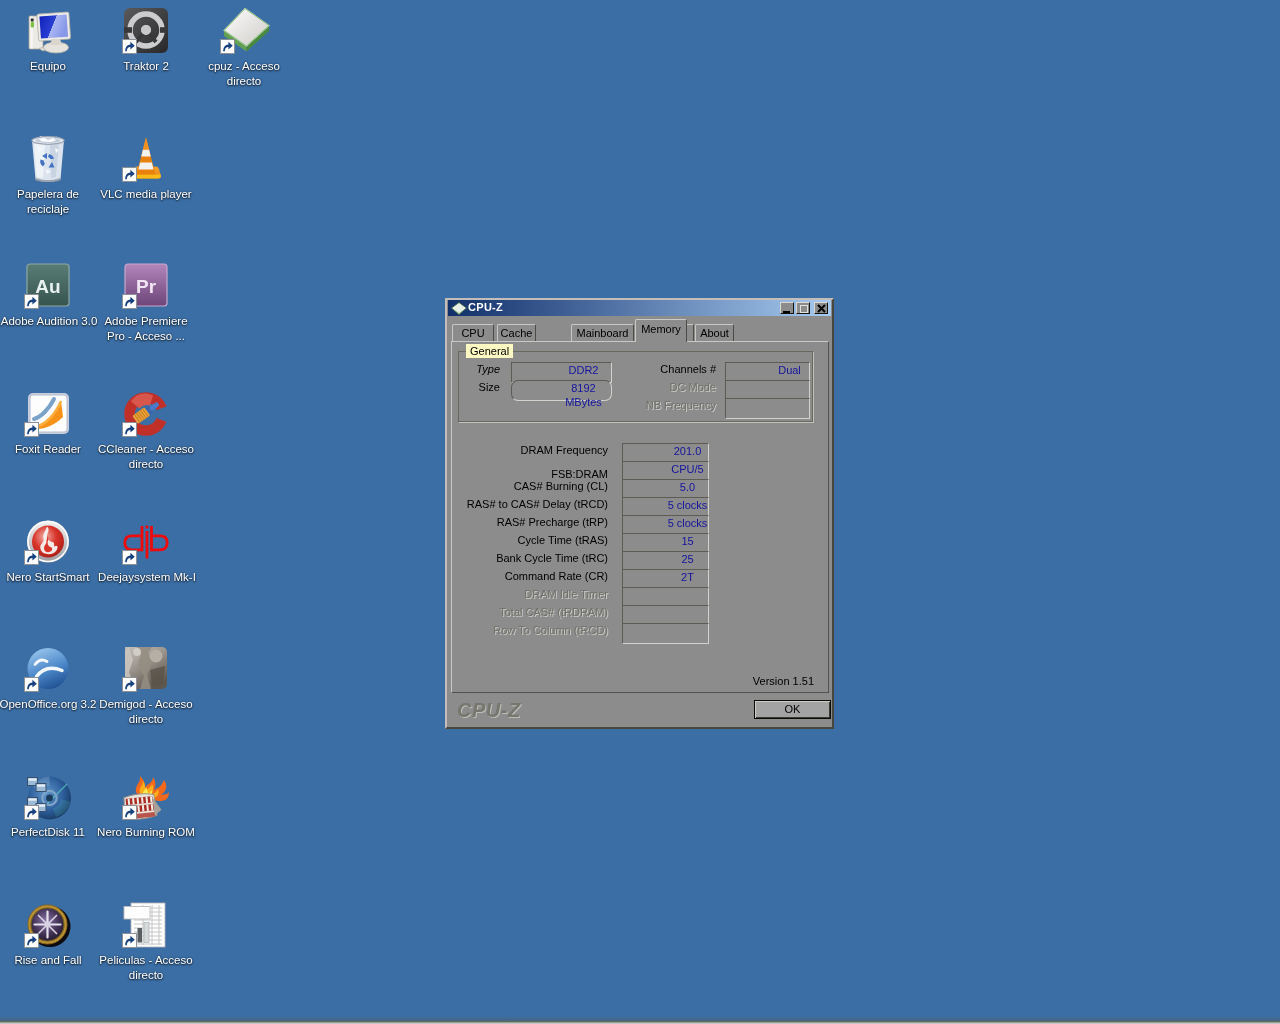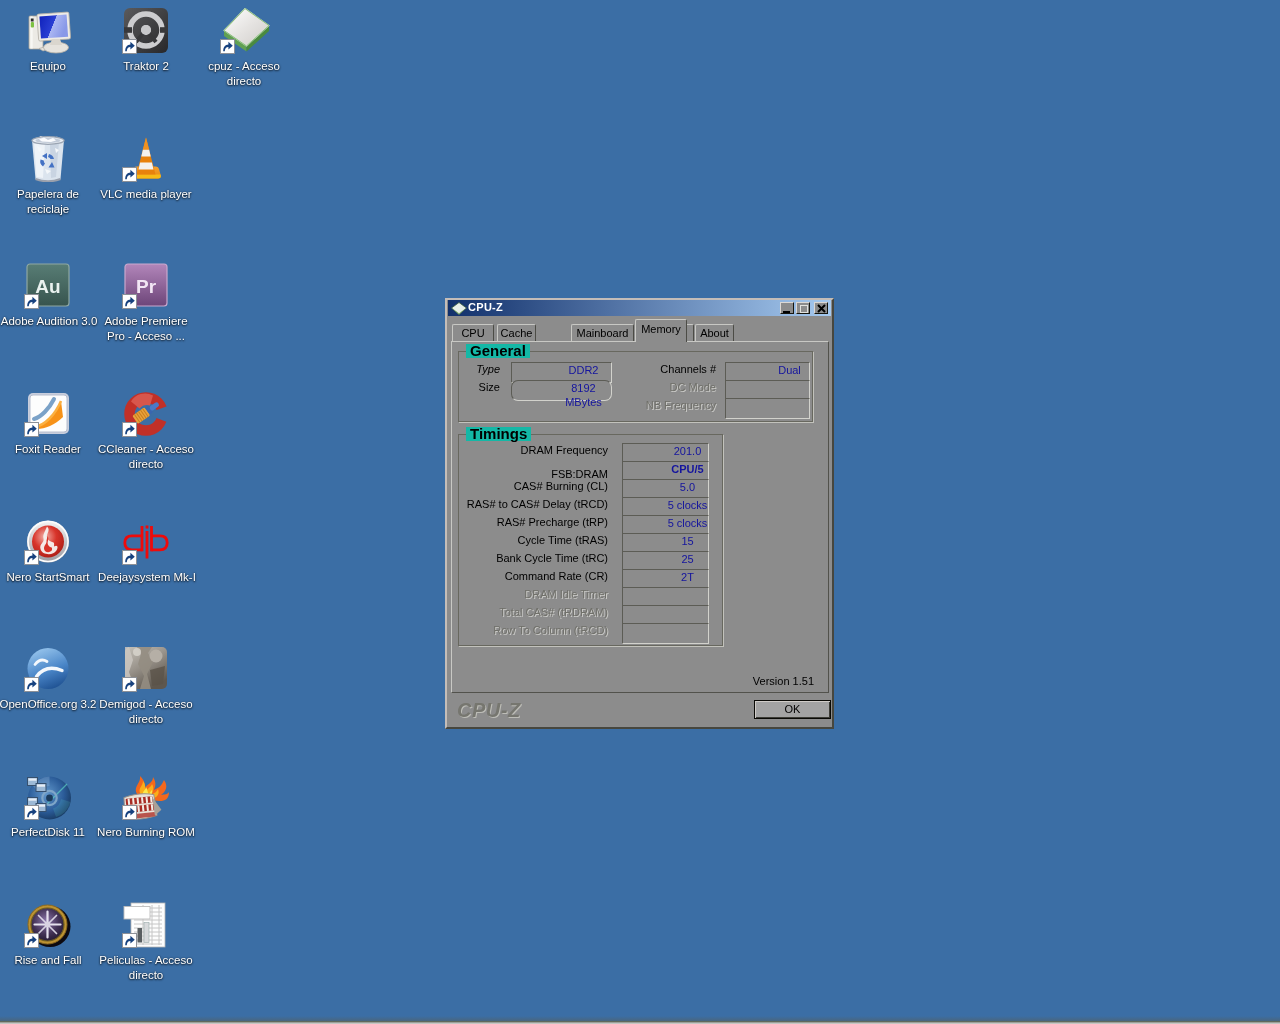--- a/index.html
+++ b/index.html
@@ -29,22 +29,22 @@
 .tab{position:absolute;top:24px;height:18px;background:#8c8c8c;
   border-top:1px solid #c8c8c4;border-left:1px solid #c8c8c4;border-right:1px solid #4c4c46;
   border-radius:2px 2px 0 0;text-align:center;font-size:11px;color:#000;line-height:16px;z-index:1;}
 #tabsel{position:absolute;top:19px;height:23px;background:#8c8c8c;
   border-top:1px solid #cacac6;border-left:1px solid #cacac6;border-right:1px solid #4c4c46;
   border-radius:2px 2px 0 0;text-align:center;font-size:11px;color:#000;line-height:18px;z-index:3;margin-left:35px;}
 #page{position:absolute;left:4px;top:41px;width:378px;height:352px;background:#8c8c8c;
   border-top:1px solid #c8c8c4;border-left:1px solid #c8c8c4;
   border-right:1px solid #52524c;border-bottom:1px solid #52524c;z-index:2;}
 .grp{position:absolute;border:1px solid #68685f;box-shadow:1px 1px 0 #c2c2bc;z-index:4;}
-.glab{position:absolute;top:-8px;left:7px;z-index:5;background:#14b8a6;padding:0 4px;
-  font-size:15px;color:#000;line-height:14px;font-weight:bold;}
+.glab{position:absolute;top:-8px;left:7px;z-index:5;background:#fef9c3;padding:0 4px;
+  font-size:11px;color:#000;line-height:14px;}
 .fld{position:absolute;height:21px;z-index:5;background:#8c8c8c;
   border-top:1px solid #5c5c55;border-left:1px solid #5c5c55;
   border-bottom:1px solid #d2d2cc;border-right:1px solid #d2d2cc;
   color:#14149e;font-size:11px;text-align:center;line-height:14px;padding-left:44px;}
 .lab{position:absolute;height:16px;z-index:5;font-size:11px;color:#000;text-align:right;line-height:15px;}
 .dlab{position:absolute;height:16px;z-index:5;font-size:11px;color:#70706a;text-align:right;line-height:15px;
   text-shadow:1px 1px 0 rgba(230,230,225,.7);}
 #ver{position:absolute;z-index:5;left:200px;top:375px;width:167px;text-align:right;
   font-size:11px;color:#000;}
 #logo{position:absolute;left:10px;top:399px;font-size:20px;font-weight:bold;font-style:italic;
@@ -461,27 +461,24 @@
   <div class="fld" style="left:64px;top:62px;width:101px;">DDR2</div>
   <div class="lab" style="left:11px;top:80px;width:42px;">Size</div>
   <div class="fld" style="left:64px;top:80px;width:101px;border-radius:7px;">8192 MBytes</div>
   <div class="lab" style="left:180px;top:62px;width:89px;">Channels #</div>
   <div class="fld" style="left:278px;top:62px;width:85px;">Dual</div>
   <div class="dlab" style="left:180px;top:80px;width:89px;">DC Mode</div>
   <div class="fld" style="left:278px;top:80px;width:85px;"></div>
   <div class="dlab" style="left:180px;top:98px;width:89px;">NB Frequency</div>
   <div class="fld" style="left:278px;top:98px;width:85px;"></div>
 
-  <div class="grp" style="left:11px;top:134px;width:265px;height:212px;">
-      <div class="glab">Timings</div>
-    </div>
   <div class="lab" style="left:11px;top:143px;width:150px;">DRAM Frequency</div>
   <div class="fld" style="left:175px;top:143px;width:87px;">201.0 MHz</div>
   <div class="lab" style="left:11px;top:161px;width:150px;margin-top:6px;">FSB:DRAM</div>
-  <div class="fld" style="left:175px;top:161px;width:87px;font-weight:bold;">CPU/5</div>
+  <div class="fld" style="left:175px;top:161px;width:87px;">CPU/5</div>
   <div class="lab" style="left:11px;top:179px;width:150px;">CAS# Burning (CL)</div>
   <div class="fld" style="left:175px;top:179px;width:87px;">5.0 clocks</div>
   <div class="lab" style="left:11px;top:197px;width:150px;">RAS# to CAS# Delay (tRCD)</div>
   <div class="fld" style="left:175px;top:197px;width:87px;">5 clocks</div>
   <div class="lab" style="left:11px;top:215px;width:150px;">RAS# Precharge (tRP)</div>
   <div class="fld" style="left:175px;top:215px;width:87px;">5 clocks</div>
   <div class="lab" style="left:11px;top:233px;width:150px;">Cycle Time (tRAS)</div>
   <div class="fld" style="left:175px;top:233px;width:87px;">15 clocks</div>
   <div class="lab" style="left:11px;top:251px;width:150px;">Bank Cycle Time (tRC)</div>
   <div class="fld" style="left:175px;top:251px;width:87px;">25 clocks</div>

